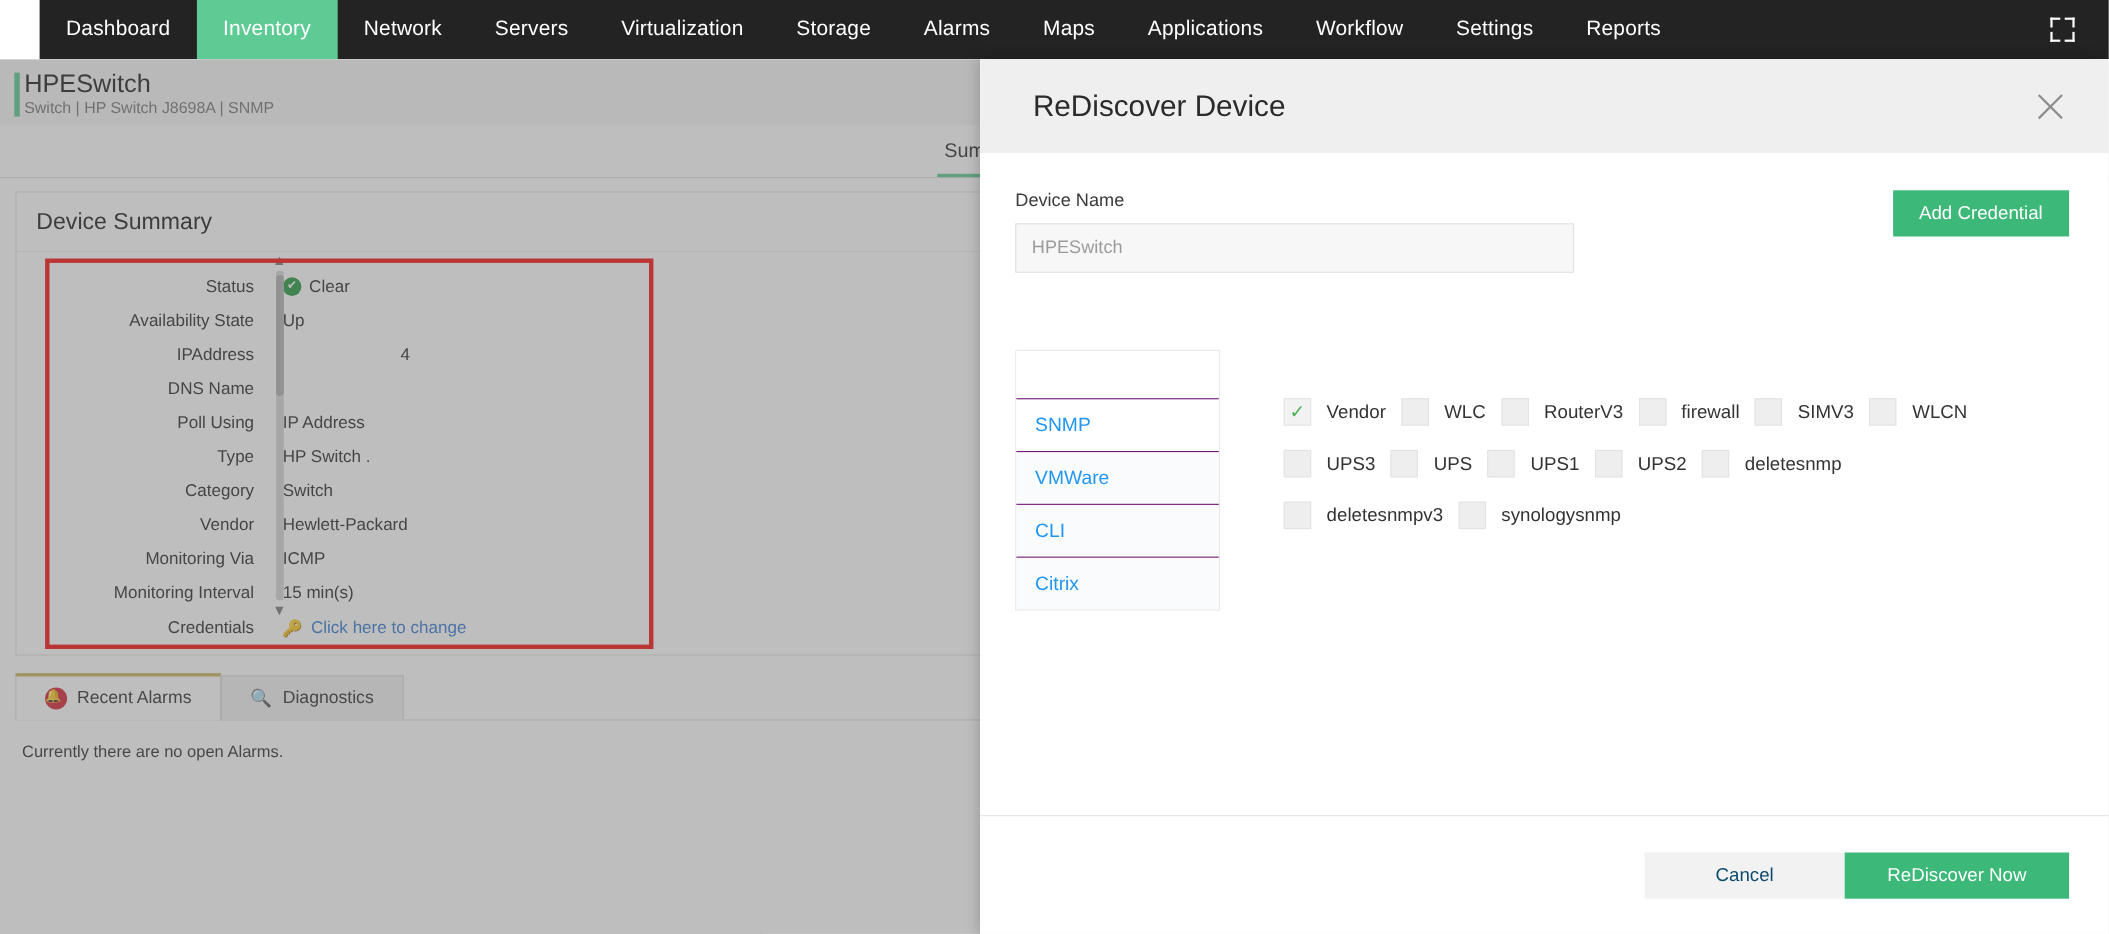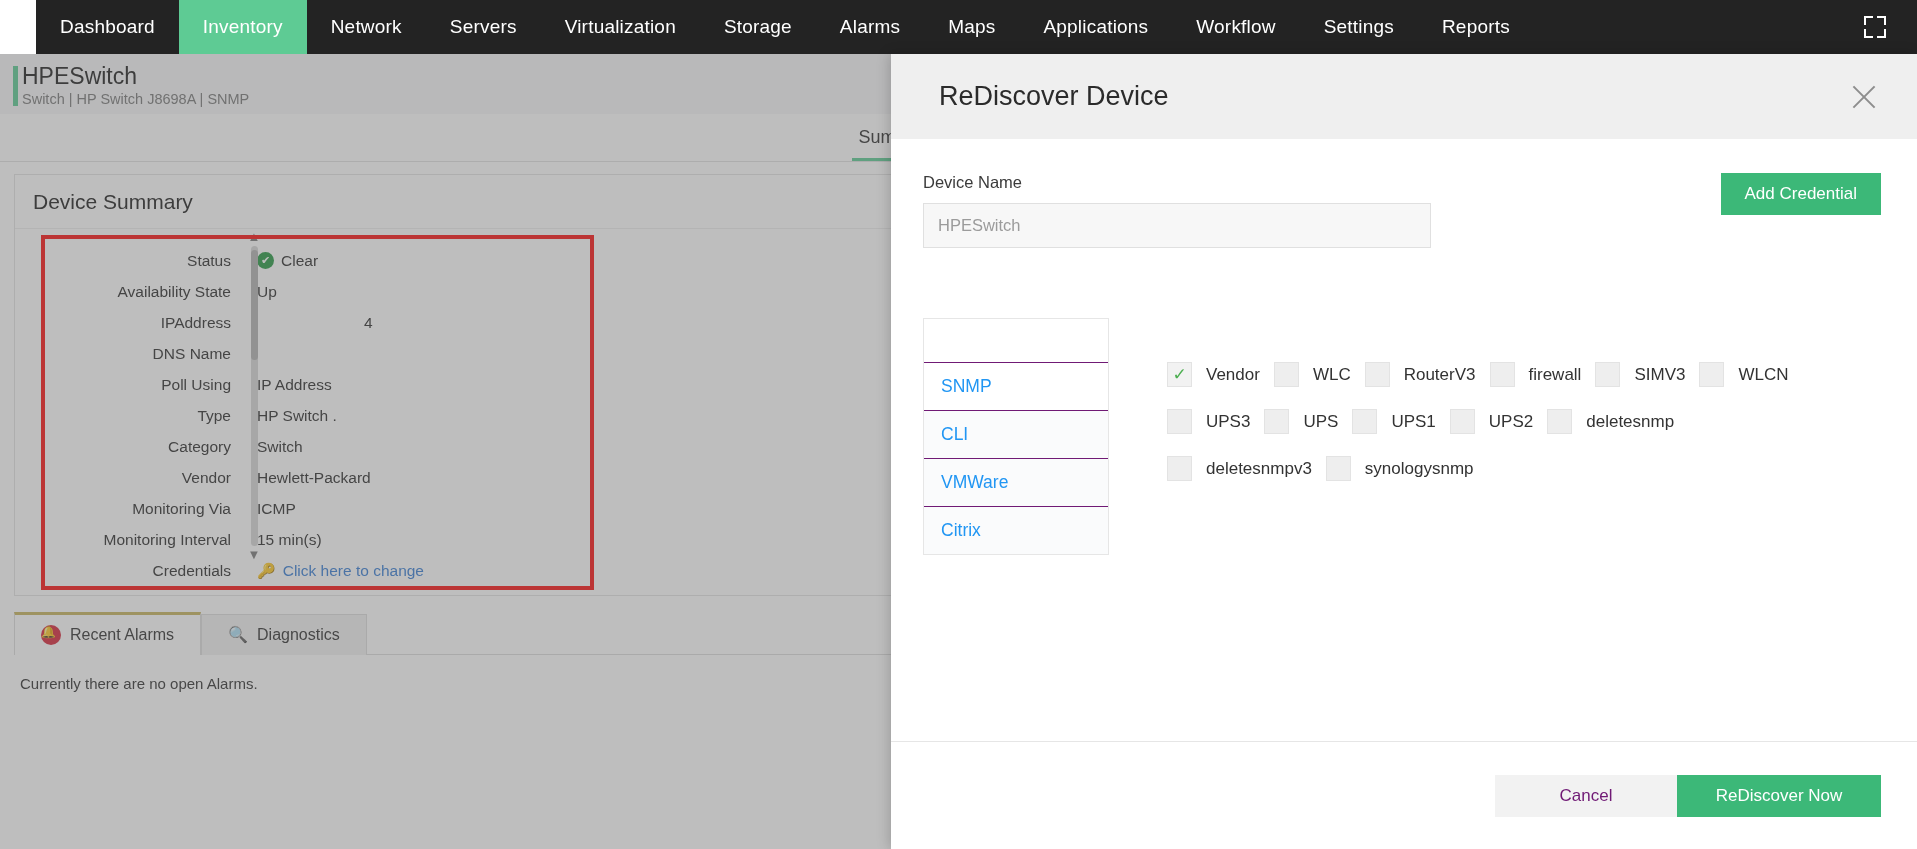--- a/index.html
+++ b/index.html
@@ -217,21 +217,21 @@
 
   .modal-foot {
     border-top: 1px solid #e6e6e6;
     height: 108px; display: flex; align-items: center; justify-content: flex-end;
     padding-right: 36px; gap: 0;
   }
   .btn {
     height: 42px; border: none; font-size: 17px; cursor: pointer;
     font-family: "Liberation Sans", sans-serif;
   }
-  .btn-cancel { background: #f2f2f2; color: #701a75; width: 182px; }
+  .btn-cancel { background: #f2f2f2; color: #0c4a6e; width: 182px; }
   .btn-primary { background: #3cb878; color: #fff; width: 204px; }
 </style>
 </head>
 <body>
 
 <div id="app">
 
   <div class="topnav">
     <div id="nav-items" style="display:flex">
         <div class="nav-item">Dashboard</div>
@@ -401,22 +401,22 @@
     <div class="modal-body">
       <div class="field-label">Device Name</div>
       <input class="text-input" type="text" readonly="" value="HPESwitch" style="">
       <button class="add-cred-btn">Add Credential</button>
 
       <div class="cred-area">
         <div class="proto-tabs">
           <div class="proto-blank"></div>
           <div id="proto-tabs">
               <div class="proto-tab active">SNMP</div>
+              <div class="proto-tab">VMWare</div>
               <div class="proto-tab">CLI</div>
-              <div class="proto-tab">VMWare</div>
               <div class="proto-tab">Citrix</div>
             </div>
         </div>
         <div class="cred-grid" id="cred-grid">
             <div class="cred-row">
               <div class="cred-item">
                 <div class="cbox checked">
                   <span class="tick">✓</span>
                 </div>
                 <span class="cred-label">Vendor</span>

